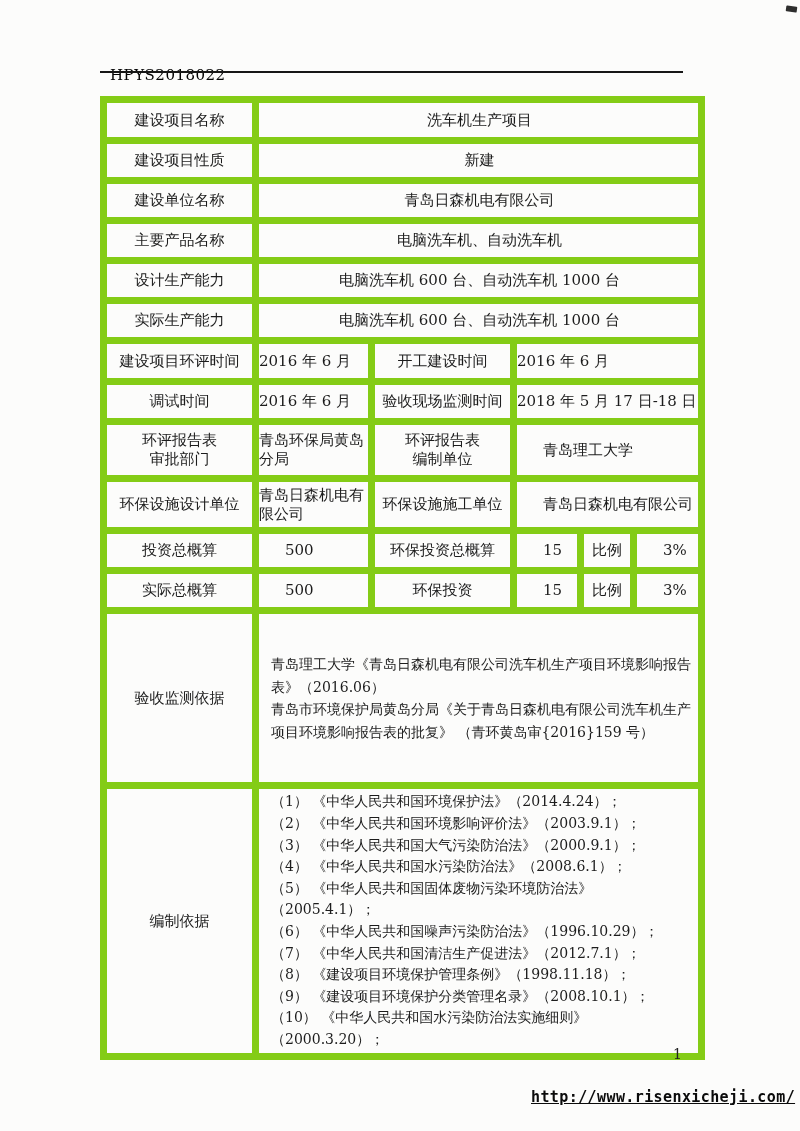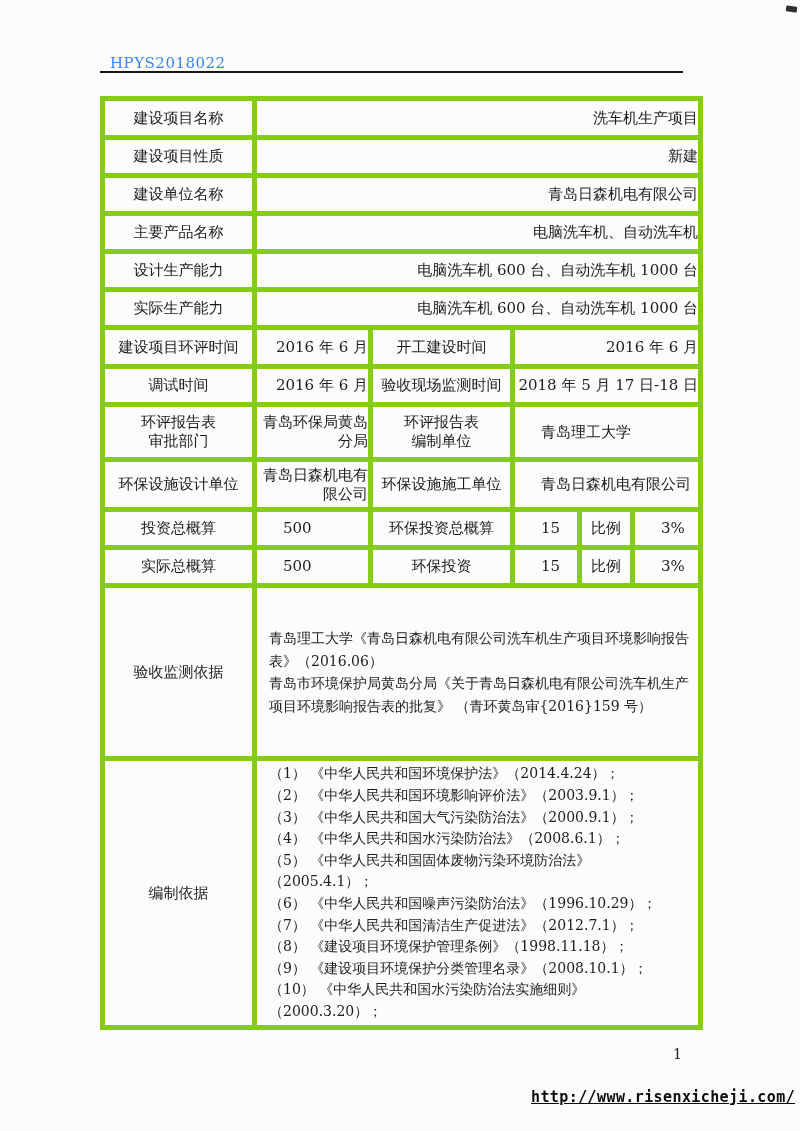--- a/index.html
+++ b/index.html
@@ -6,46 +6,46 @@
   body{
     width:800px;height:1131px;
     background:#fcfcfb;
     font-family:"DejaVu Serif","Liberation Serif",serif;
     color:#1c1c1c;
     overflow:hidden;
   }
   .page{position:relative;width:800px;height:1131px;}
 
   .doc-number{
-    position:absolute;left:110px;top:54px;
-    font-size:15px;letter-spacing:.5px;color:#3b82f6;
+    position:absolute;left:110px;top:66px;
+    font-size:15px;letter-spacing:.5px;color:#000000;
   }
   .header-rule{
     position:absolute;left:100px;top:71px;width:583px;height:2px;
     background:#161616;
   }
   .speck{
     position:absolute;left:786px;top:6px;width:11px;height:6px;
     background:#2e2e2e;border-radius:1px;transform:rotate(8deg);
   }
 
   table.form{
     position:absolute;left:100px;top:96px;width:598px;
     border-collapse:collapse;table-layout:fixed;
     border:2px solid #1d1d1d;
   }
   td{
-    border:5px solid #84cc16;
+    border:7px solid #84cc16;
     font-size:15px;line-height:1.25;
     vertical-align:middle;
     padding:0;overflow:hidden;
   }
   td.lbl{text-align:center;}
-  td.val{text-align:right;padding-left:2px;}
-  td.ctr{text-align:right;}
+  td.val{text-align:center;padding-left:2px;}
+  td.ctr{text-align:left;}
   td.lpad{ text-align:left;padding-left:26px;}
   .pre{white-space:pre-line;}
   tr.h34 td{height:34px;}
   tr.h33 td{height:33px;}
   tr.h50 td{height:50px;}
   tr.h45 td{height:45px;}
   tr.h168 td{height:168px;margin-top:27px;}
   tr.h264 td{height:264px;}
   td.bigtext{
     font-size:14px;line-height:22.5px;

